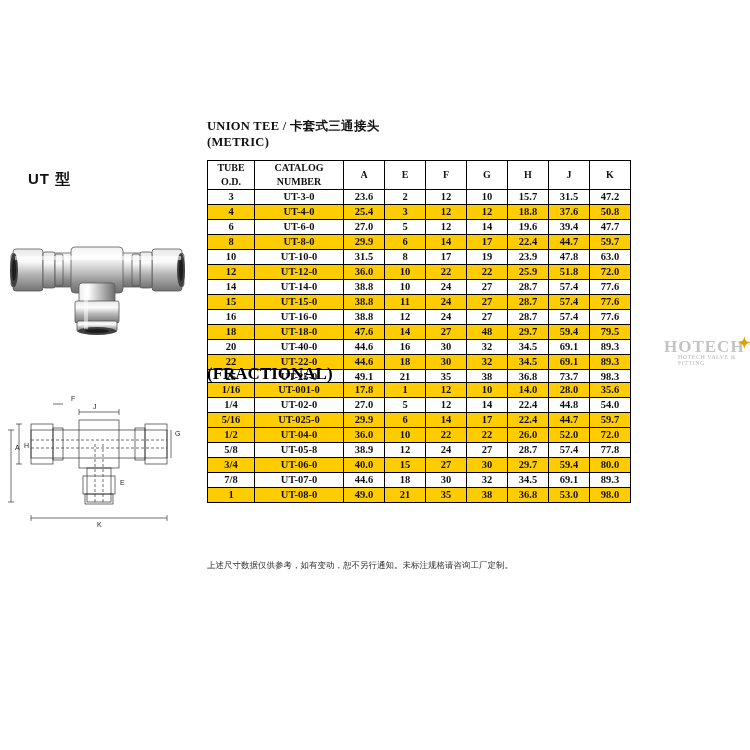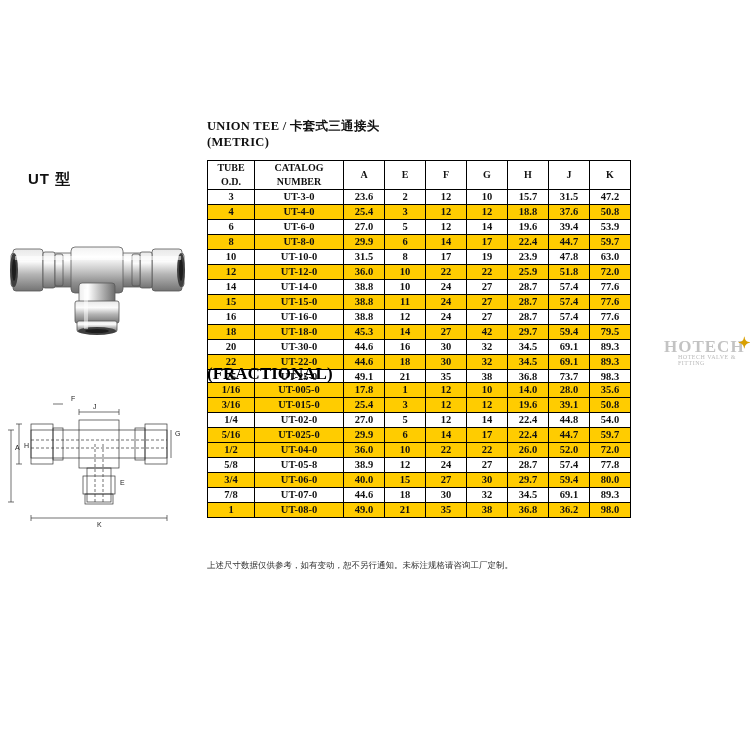--- a/index.html
+++ b/index.html
@@ -254,21 +254,21 @@
           </tr>
           <tr class="plain">
             <td class="c-tube">6</td>
             <td class="c-cat catcell">UT-6-0</td>
             <td class="c-dim">27.0</td>
             <td class="c-dim">5</td>
             <td class="c-dim">12</td>
             <td class="c-dim">14</td>
             <td class="c-dim">19.6</td>
             <td class="c-dim">39.4</td>
-            <td class="c-dim">53.9</td>
+            <td class="c-dim">47.7</td>
           </tr>
           <tr class="hl">
             <td class="c-tube">8</td>
             <td class="c-cat catcell">UT-8-0</td>
             <td class="c-dim">29.9</td>
             <td class="c-dim">6</td>
             <td class="c-dim">14</td>
             <td class="c-dim">17</td>
             <td class="c-dim">22.4</td>
             <td class="c-dim">44.7</td>
@@ -325,31 +325,31 @@
             <td class="c-dim">12</td>
             <td class="c-dim">24</td>
             <td class="c-dim">27</td>
             <td class="c-dim">28.7</td>
             <td class="c-dim">57.4</td>
             <td class="c-dim">77.6</td>
           </tr>
           <tr class="hl">
             <td class="c-tube">18</td>
             <td class="c-cat catcell">UT-18-0</td>
-            <td class="c-dim">45.3</td>
+            <td class="c-dim">47.6</td>
             <td class="c-dim">14</td>
             <td class="c-dim">27</td>
-            <td class="c-dim">42</td>
+            <td class="c-dim">48</td>
             <td class="c-dim">29.7</td>
             <td class="c-dim">59.4</td>
             <td class="c-dim">79.5</td>
           </tr>
           <tr class="plain">
             <td class="c-tube">20</td>
-            <td class="c-cat catcell">UT-30-0</td>
+            <td class="c-cat catcell">UT-40-0</td>
             <td class="c-dim">44.6</td>
             <td class="c-dim">16</td>
             <td class="c-dim">30</td>
             <td class="c-dim">32</td>
             <td class="c-dim">34.5</td>
             <td class="c-dim">69.1</td>
             <td class="c-dim">89.3</td>
           </tr>
           <tr class="hl">
             <td class="c-tube">22</td>
@@ -375,39 +375,28 @@
           </tr>
         </tbody>
     </table>
 
     <div class="section-label" id="frac-label">(FRACTIONAL)</div>
 
     <table class="spec" id="frac-table">
       <tbody id="frac-body">
           <tr class="hl">
             <td class="c-tube">1/16</td>
-            <td class="c-cat catcell">UT-005-0</td>
+            <td class="c-cat catcell">UT-001-0</td>
             <td class="c-dim">17.8</td>
             <td class="c-dim">1</td>
             <td class="c-dim">12</td>
             <td class="c-dim">10</td>
             <td class="c-dim">14.0</td>
             <td class="c-dim">28.0</td>
             <td class="c-dim">35.6</td>
-          </tr>
-          <tr class="hl">
-            <td class="c-tube">3/16</td>
-            <td class="c-cat catcell">UT-015-0</td>
-            <td class="c-dim">25.4</td>
-            <td class="c-dim">3</td>
-            <td class="c-dim">12</td>
-            <td class="c-dim">12</td>
-            <td class="c-dim">19.6</td>
-            <td class="c-dim">39.1</td>
-            <td class="c-dim">50.8</td>
           </tr>
           <tr class="plain">
             <td class="c-tube">1/4</td>
             <td class="c-cat catcell">UT-02-0</td>
             <td class="c-dim">27.0</td>
             <td class="c-dim">5</td>
             <td class="c-dim">12</td>
             <td class="c-dim">14</td>
             <td class="c-dim">22.4</td>
             <td class="c-dim">44.8</td>
@@ -469,21 +458,21 @@
             <td class="c-dim">89.3</td>
           </tr>
           <tr class="hl">
             <td class="c-tube">1</td>
             <td class="c-cat catcell">UT-08-0</td>
             <td class="c-dim">49.0</td>
             <td class="c-dim">21</td>
             <td class="c-dim">35</td>
             <td class="c-dim">38</td>
             <td class="c-dim">36.8</td>
-            <td class="c-dim">36.2</td>
+            <td class="c-dim">53.0</td>
             <td class="c-dim">98.0</td>
           </tr>
         </tbody>
     </table>
 
     <div class="footnote">
       <div class="cn">上述尺寸数据仅供参考，如有变动，恕不另行通知。未标注规格请咨询工厂定制。</div>
     </div>
 
     <div class="watermark">HOTECH</div>

